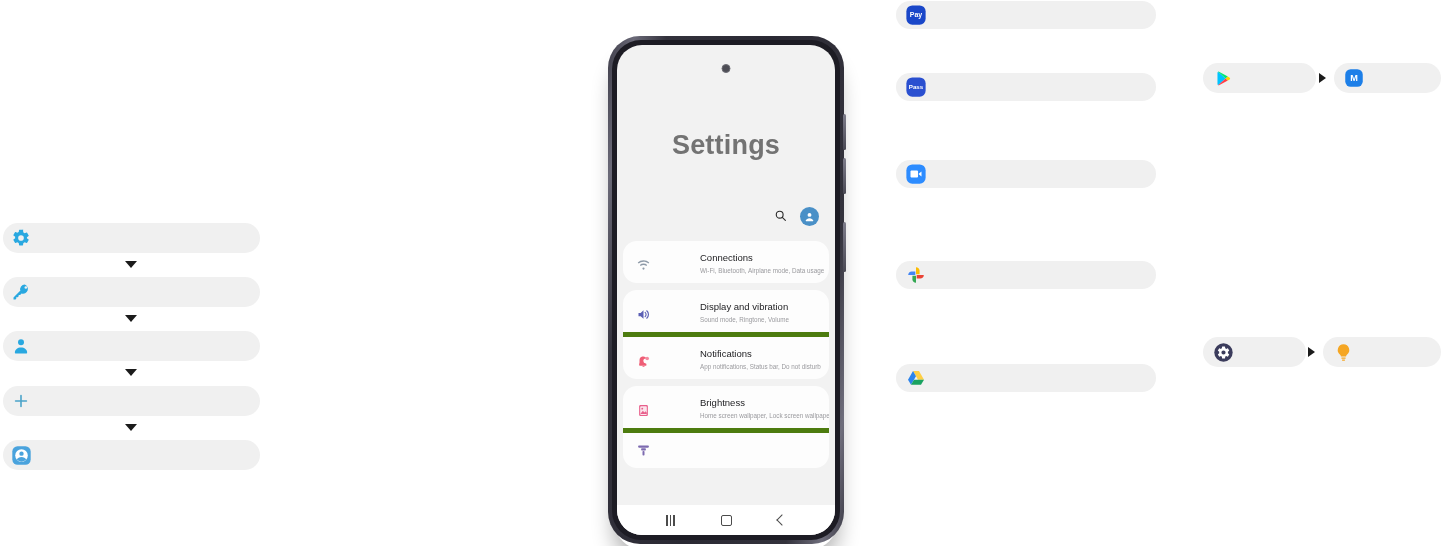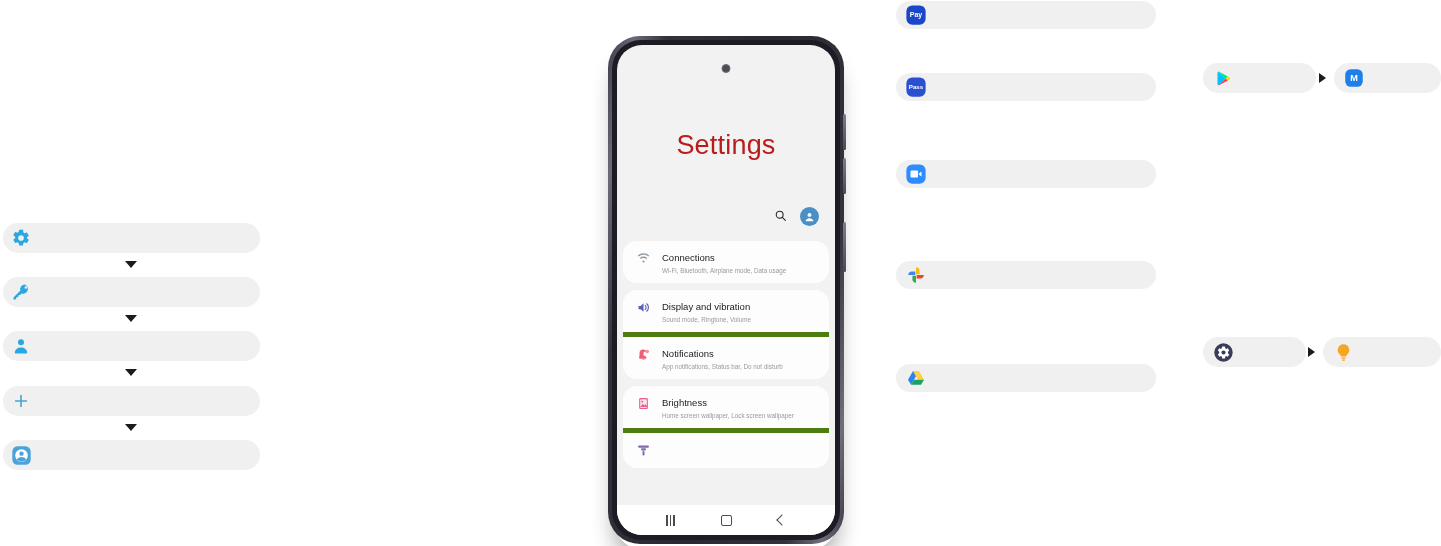--- a/index.html
+++ b/index.html
@@ -109,22 +109,22 @@
     border-radius: 2px;
     background: linear-gradient(180deg,#7d7c8a,#4a4954);
   }
 
   
   .settings-title {
     position: absolute;
     left: 0; right: 0; top: 85px;
     text-align: center;
     font-size: 27px;
-    color: #b91c1c;
-    font-weight: 400;
+    color: #737373;
+    font-weight: 700;
     letter-spacing: .2px;
   }
   .header-actions {
     position: absolute;
     right: 16px; top: 162px;
     display: flex;
     align-items: center;
     gap: 13px;
   }
   .avatar-circle {
@@ -141,23 +141,24 @@
     padding: 0 6px;
   }
   .settings-card {
     background: #fdfdfd;
     border-radius: 14px;
     margin-bottom: 7px;
     overflow: hidden;
   }
   .settings-row {
     display: flex;
-    align-items: flex-start;
+    align-items: flex-end;
     padding: 6px 9px 7px 9px;
     min-height: 37px;
+    gap: 38px;
   }
   .settings-row + .settings-row { border-top: 5px solid #4d7c0f; }
   .settings-row .row-icon {
     flex: 0 0 22px;
     width: 22px; height: 22px;
     display: flex; align-items: center; justify-content: center;
     margin-right: 8px;
   }
   .row-text { min-width: 0; }
   .row-title {

